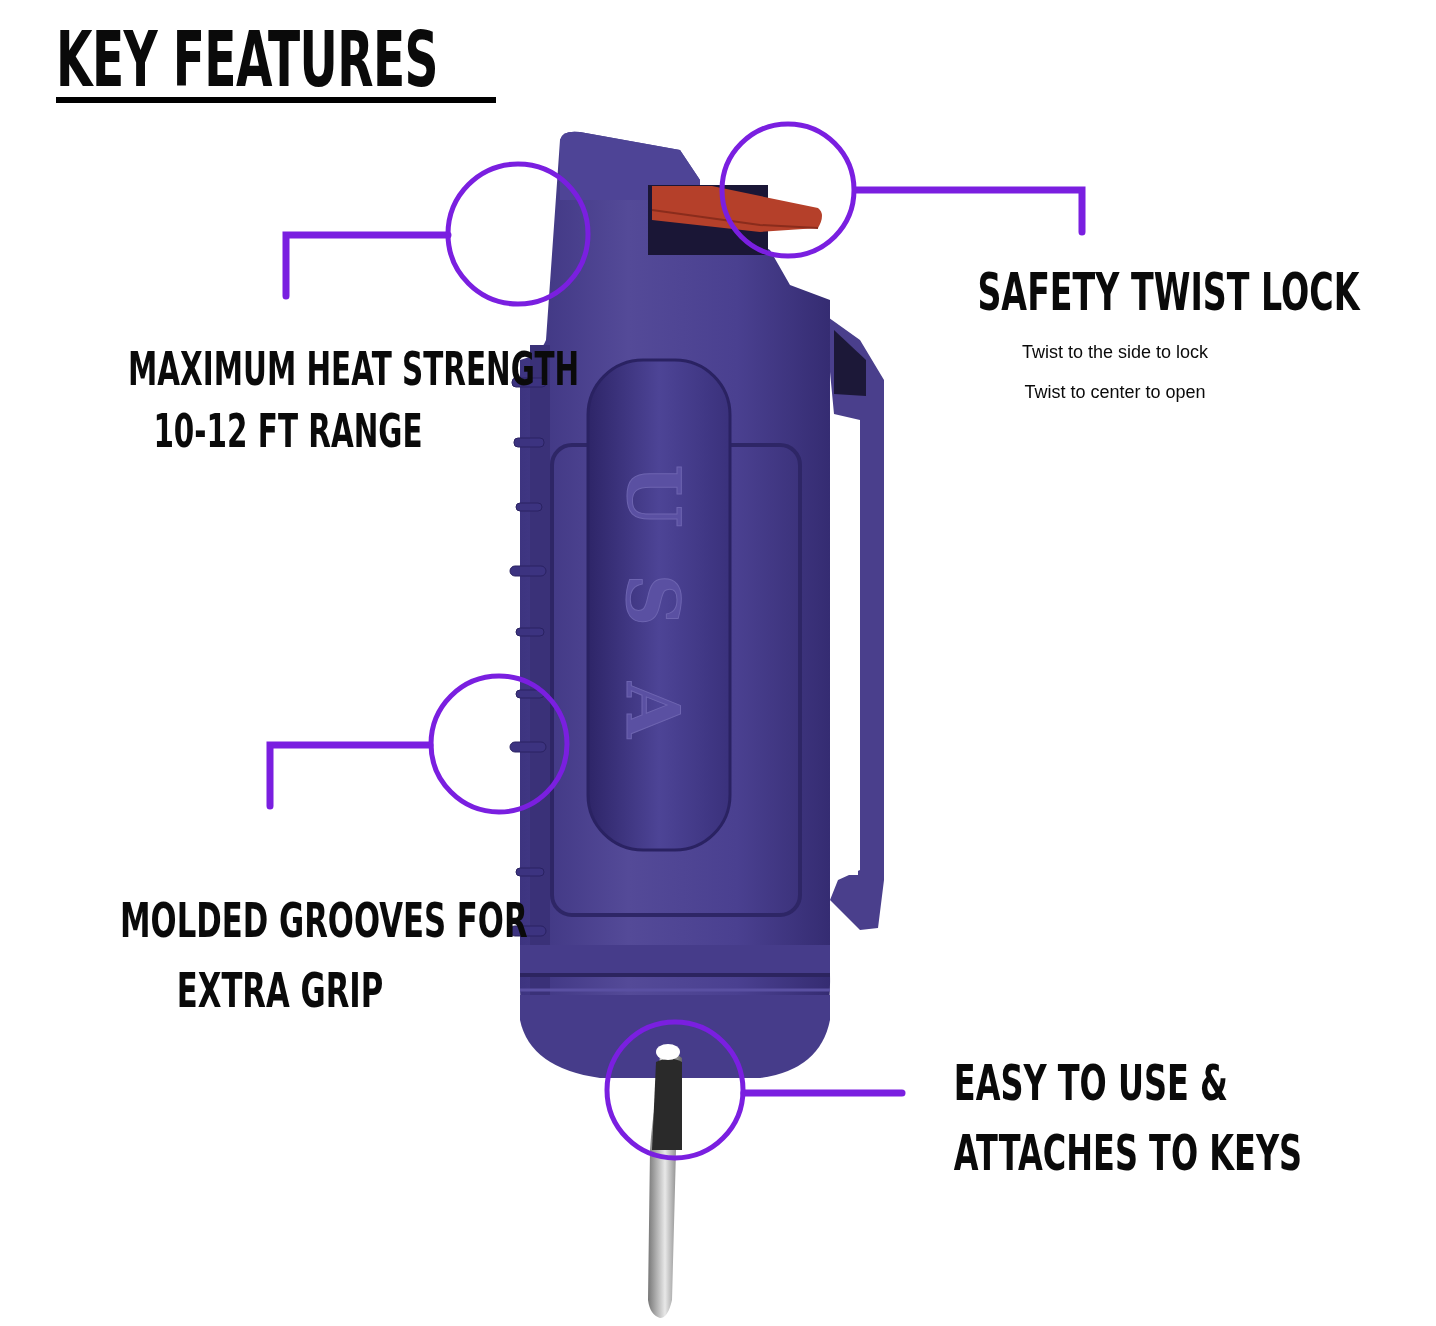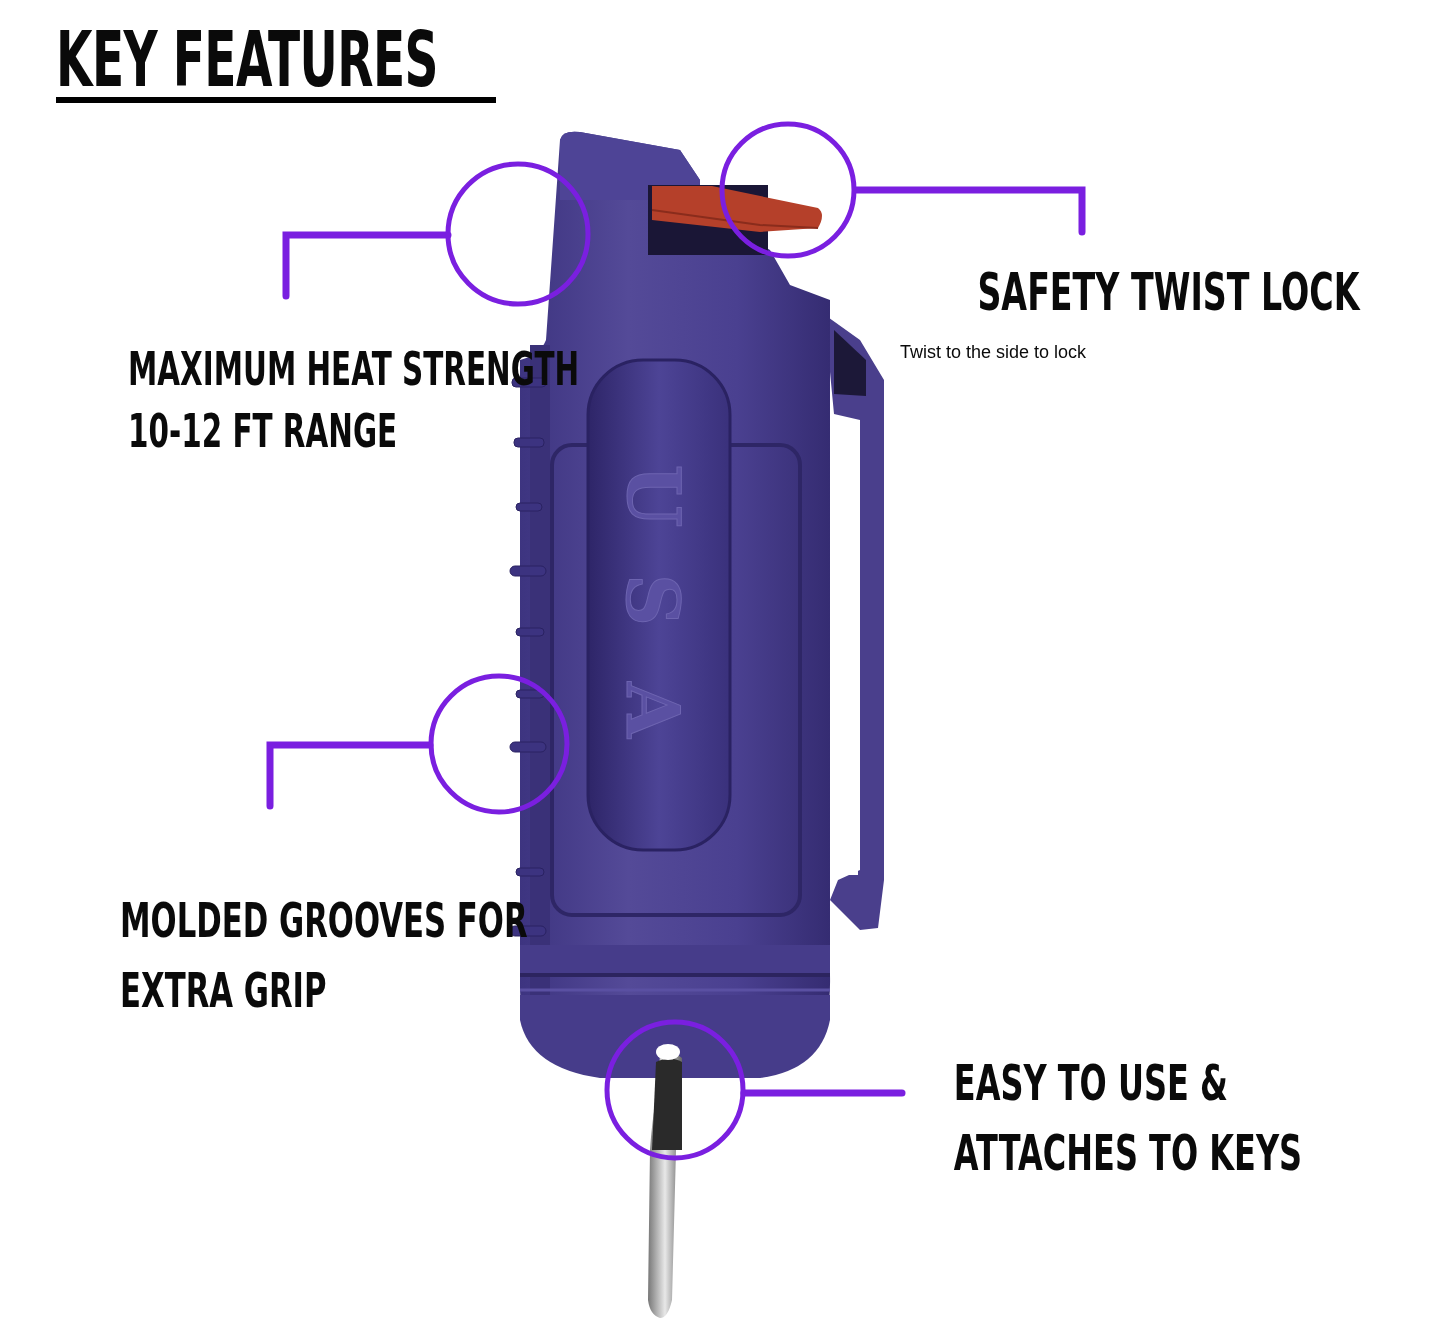--- a/index.html
+++ b/index.html
@@ -1,21 +1,21 @@
 <!DOCTYPE html>
 <html><head>
 <meta charset="utf-8">
 <style>
   html, body { margin: 0; padding: 0; background: #ffffff; }
   body { width: 1436px; height: 1326px; position: relative; overflow: hidden;
          font-family: "Liberation Sans", sans-serif; color: #0a0a0a; }
   .cond { font-family: "DejaVu Sans", sans-serif; font-weight: bold; transform-origin: left top; white-space: nowrap; letter-spacing: -1px; }
   #title { position: absolute; left: 56px; top: 22px; font-size: 76px; transform: scaleX(0.62); line-height: 1; }
   #title-underline { position: absolute; left: 56px; top: 97px; width: 440px; height: 6px; background: #000; }
-  .label { position: absolute; text-align: left; }
+  .label { position: absolute; text-align: center; }
   .label .line { display: block; font-family: "DejaVu Sans", sans-serif; font-weight: bold; white-space: nowrap; line-height: 1; transform: scaleX(0.64); }
   #lbl-heat { left: 38px; top: 346px; width: 500px; }
   #lbl-heat .line { font-size: 46px; margin-bottom: 16px; }
   #lbl-grip { left: 30px; top: 896px; width: 500px; }
   #lbl-grip .line { font-size: 48px; margin-bottom: 22px; }
   #lbl-keys { left: 880px; top: 1058px; width: 410px; }
   #lbl-keys .line { font-size: 50px; margin-bottom: 20px; }
   #lbl-lock { left: 900px; top: 266px; width: 430px; }
   #lbl-lock .line.head { font-size: 52px; margin-bottom: 14px; }
   #lbl-lock .sub { display: block; font-family: "Liberation Sans", sans-serif; font-size: 18px; line-height: 40px; white-space: nowrap; }
@@ -119,20 +119,21 @@
 <div id="title-underline"></div>
 
 <div id="lbl-heat" class="label">
   <span class="line">MAXIMUM HEAT STRENGTH</span>
   <span class="line">10-12 FT RANGE</span>
 </div>
 
 <div id="lbl-lock" class="label">
   <span class="line head">SAFETY TWIST LOCK</span>
   <span class="sub">Twist to the side to lock</span>
+  <span class="sub">Twist to center to open</span>
 </div>
 
 <div id="lbl-grip" class="label">
   <span class="line">MOLDED GROOVES FOR</span>
   <span class="line">EXTRA GRIP</span>
 </div>
 
 <div id="lbl-keys" class="label">
   <span class="line">EASY TO USE &amp;</span>
   <span class="line">ATTACHES TO KEYS</span>

